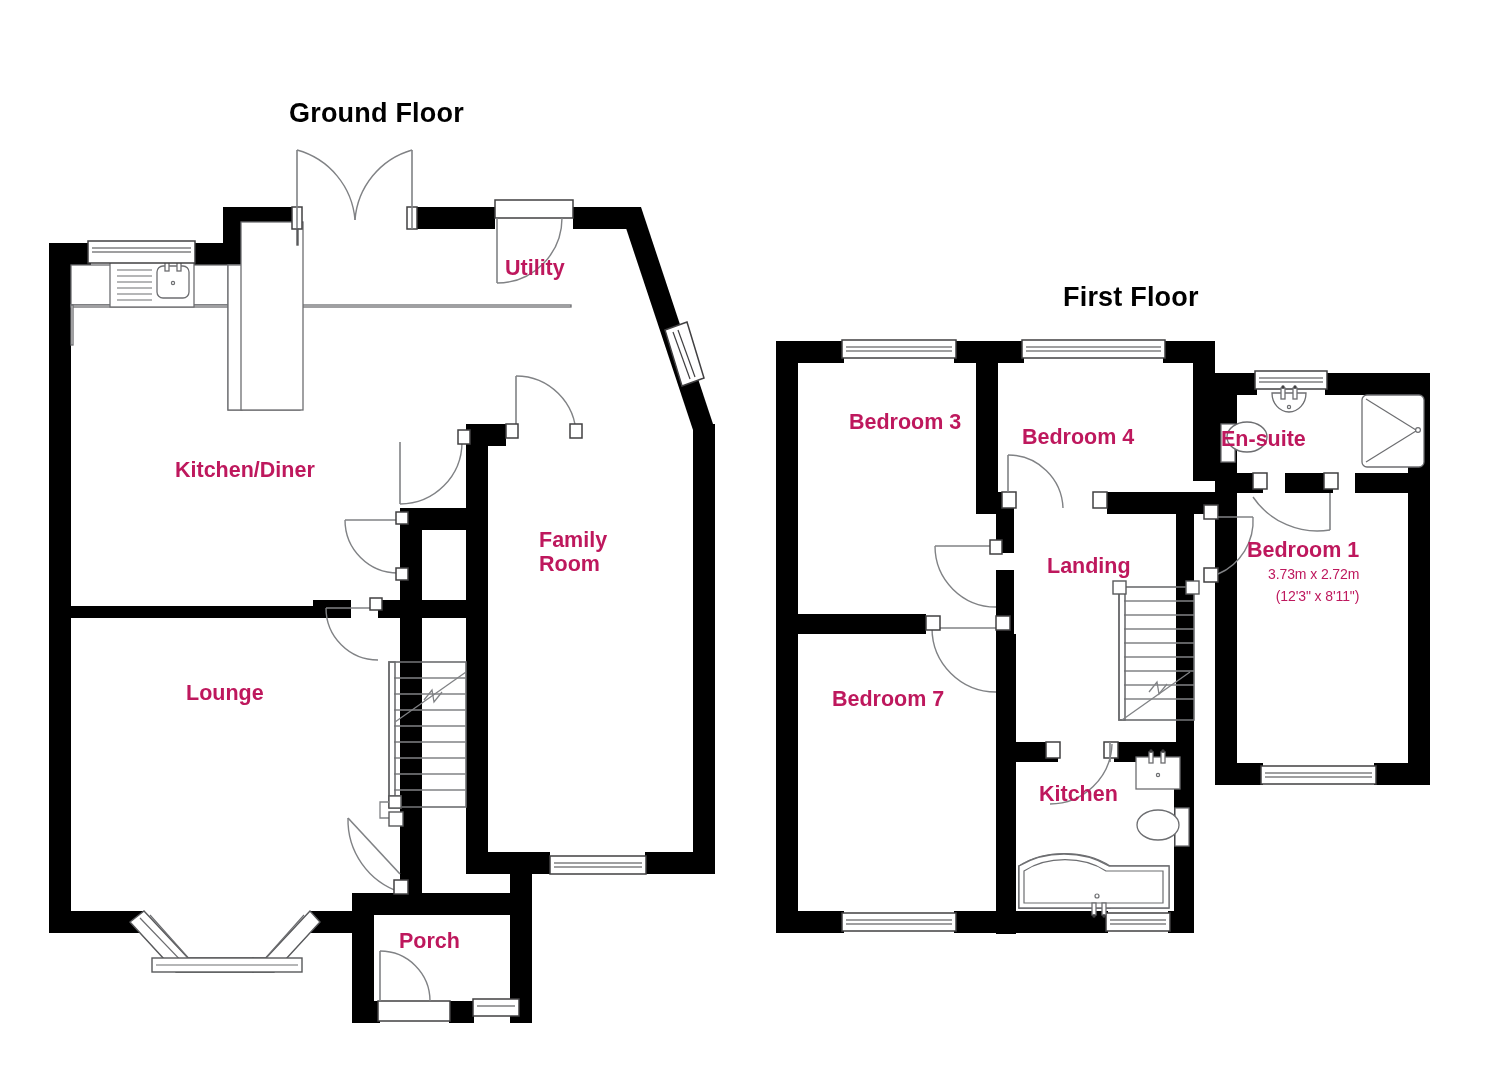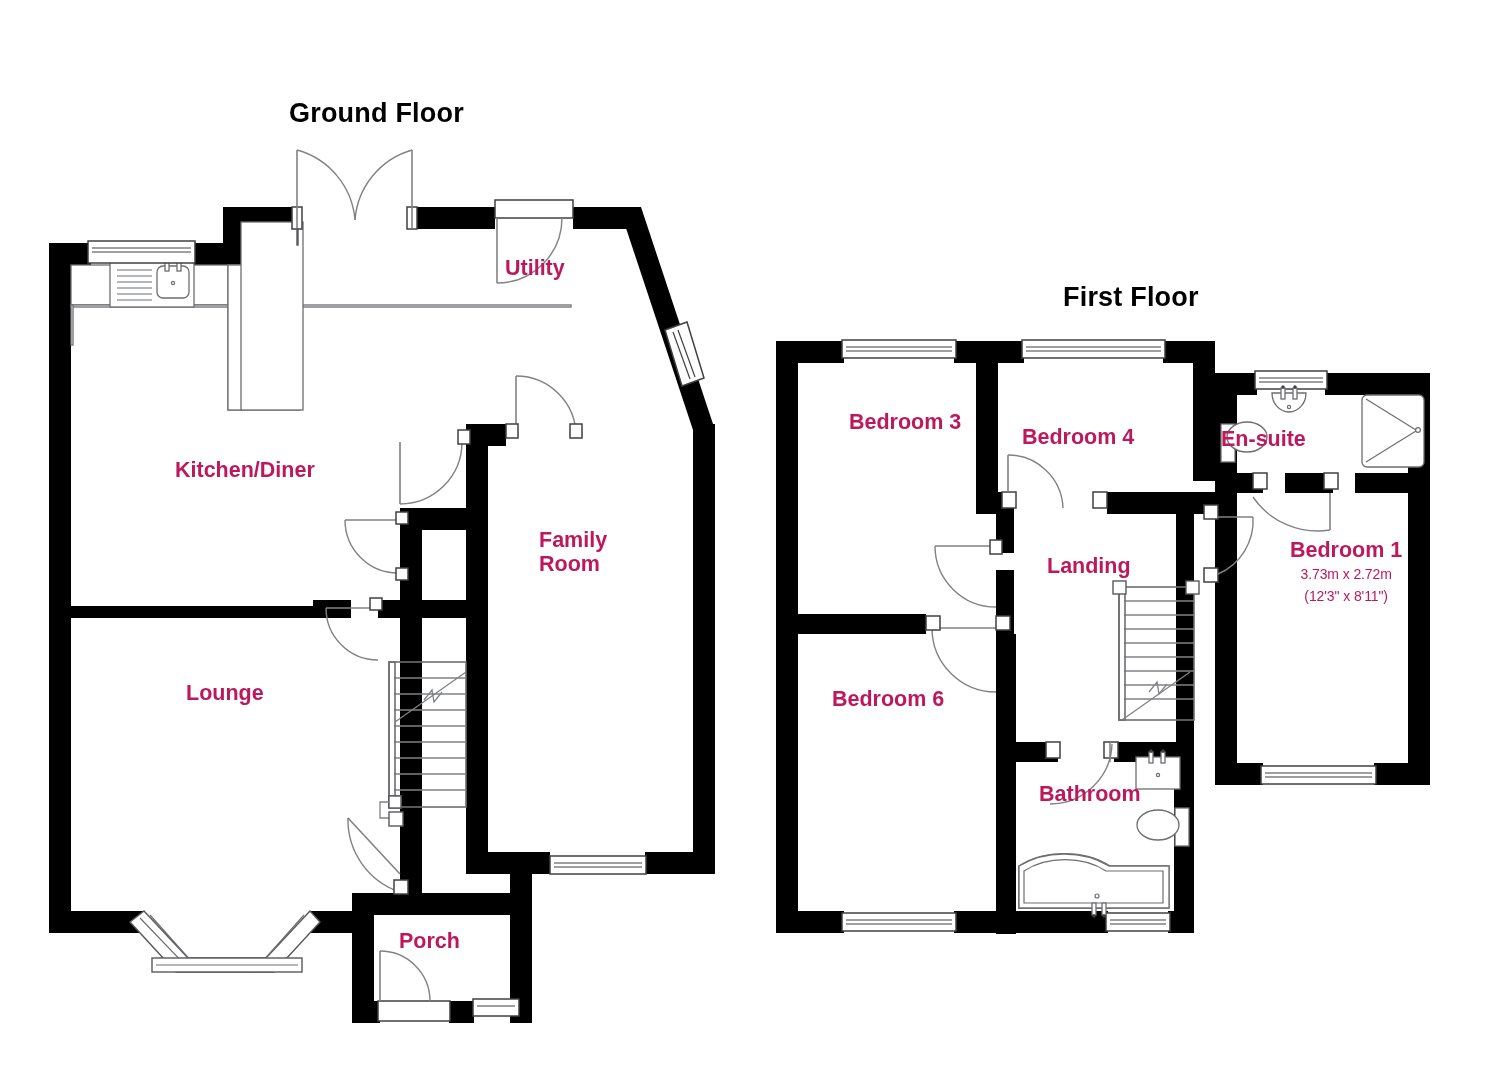--- a/index.html
+++ b/index.html
@@ -477,25 +477,25 @@
   <div class="room-label" style="left:186px; top:681px;">Lounge</div>
 
   <div class="room-label" style="left:399px; top:929px;">Porch</div>
 
   <div class="room-label" style="left:823px; top:410px;margin-left:26px;">Bedroom 3</div>
 
   <div class="room-label" style="left:1022px; top:381px;margin-top:44px;">Bedroom 4</div>
 
   <div class="room-label" style="left:1221px; top:427px;">En-suite</div>
 
-  <div class="room-label" style="left:1247px; top:538px; text-align:center;margin-left:43px;">
+  <div class="room-label" style="left:1247px; top:538px; text-align:right;">
     <span>Bedroom 1</span>
     <span class="room-dims">3.73m x 2.72m</span>
     <span class="room-dims">(12'3" x 8'11")</span>
   </div>
 
   <div class="room-label" style="left:1047px; top:554px;text-align:center;">Landing</div>
 
-  <div class="room-label" style="left:832px; top:687px;">Bedroom 6</div>
-
-  <div class="room-label" style="left:1039px; top:782px;">Bathroom</div>
+  <div class="room-label" style="left:832px; top:687px;">Bedroom 7</div>
+
+  <div class="room-label" style="left:1039px; top:782px;">Kitchen</div>
 
 </div>
 
 </body></html>

